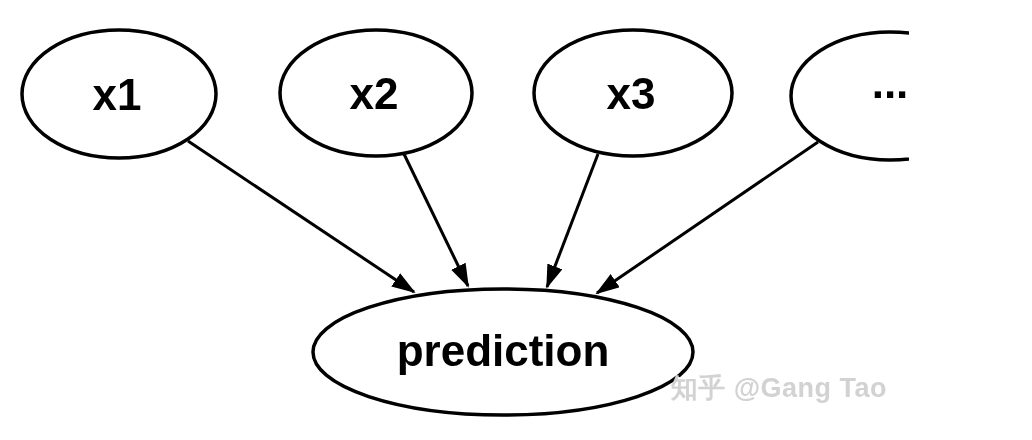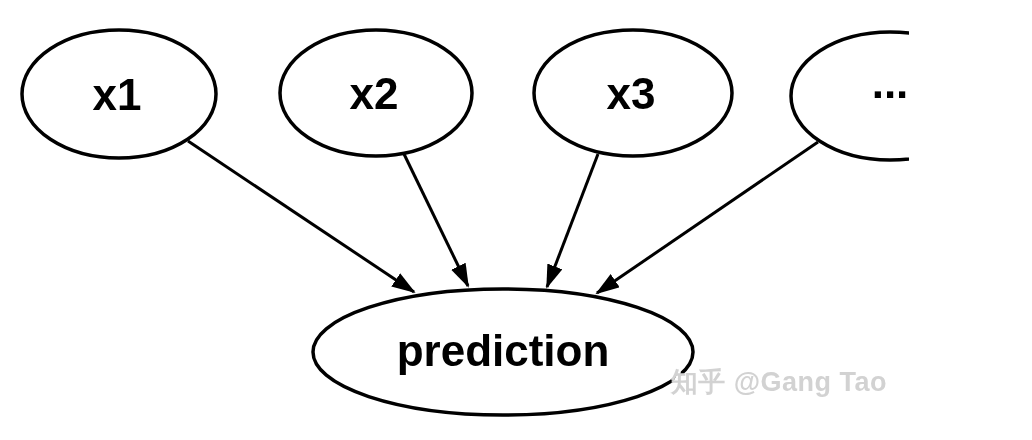--- a/index.html
+++ b/index.html
@@ -31,21 +31,21 @@
     font-weight: bold;
     font-size: 44px;
     text-anchor: middle;
   }
   .node-label.prediction {
     font-size: 44px;
   }
   .watermark {
     position: absolute;
     right: 22px;
-    bottom: 40px;
+    bottom: 34px;
     font-size: 27px;
     font-weight: bold;
     letter-spacing: 0.5px;
     color: #d2d2d2;
     text-shadow: 2px 2px 0 #ffffff;
     user-select: none;
     white-space: nowrap;
   }
 </style>
 </head>

